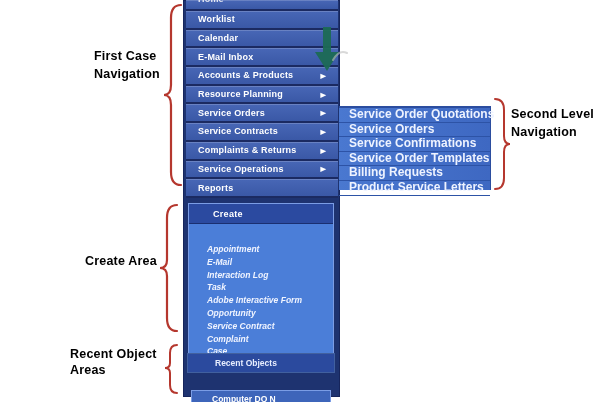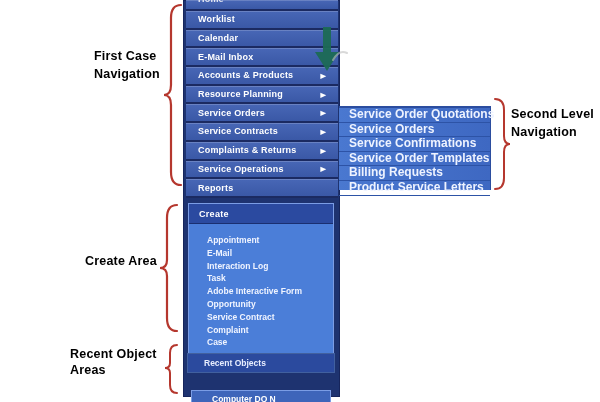--- a/index.html
+++ b/index.html
@@ -37,33 +37,33 @@
     border-bottom:1px solid var(--flyout_divider,#2d53a6);
     color:#eef3ff;font-size:12px;font-weight:bold;white-space:nowrap;cursor:pointer;
   }
   
   .create-panel{
     position:absolute;left:5px;top:203px;width:146px;
     border:1px solid var(--panel_border,#7b9de5);box-sizing:border-box;
     background:var(--create_body_bg,#4b7ed8);
   }
   .create-header{
-    height:19px;display:flex;align-items:center;padding-left:10px;
+    height:19px;display:flex;align-items:center;padding-left:24px;
     background:var(--create_header_bg,#2b4aa0);border-bottom:1px solid #1a2f70;
     color:#fff;font-size:9px;font-weight:bold;letter-spacing:.3px;
   }
-  .create-body{padding:10px 0 4px 0;}
+  .create-body{padding:19px 0 4px 0;font-style:italic;}
   .create-item{
     height:12.8px;line-height:12.8px;padding-left:18px;
     color:#f0f4ff;font-size:8.5px;font-weight:bold;white-space:nowrap;cursor:pointer;
   }
   
   .recent-panel{position:absolute;left:4px;top:353px;width:148px;}
   .recent-header{
-    height:20px;display:flex;align-items:center;padding-left:16px;
+    height:20px;display:flex;align-items:center;padding-left:27px;
     background:var(--recent_header_bg,#2b4a9e);
     border:1px solid #41609f;box-sizing:border-box;
     color:#e8eeff;font-size:8.5px;font-weight:bold;
   }
   .recent-item{
     margin:17px 4px 0 4px;height:16px;line-height:16px;padding-left:20px;
     background:var(--recent_item_bg,#3e65ba);
     border:1px solid var(--panel_border,#7b9de5);box-sizing:border-box;
     color:#fff;font-size:8.5px;font-weight:bold;cursor:pointer;
   }

